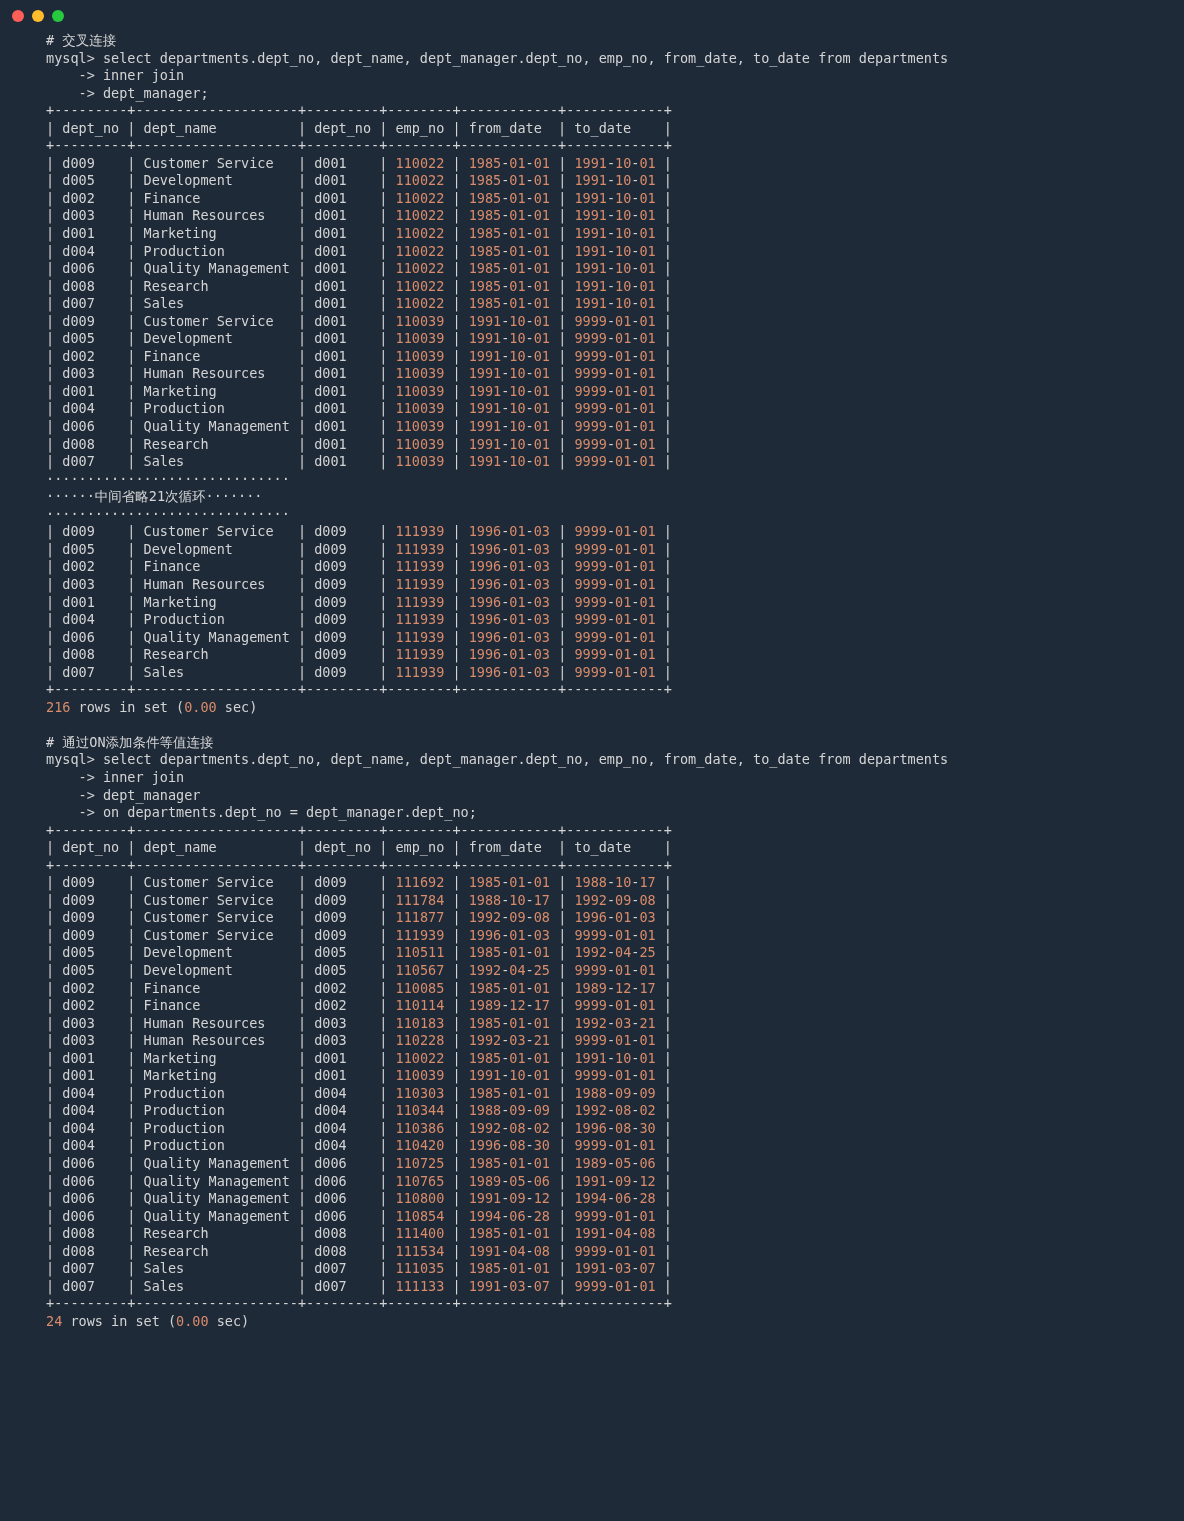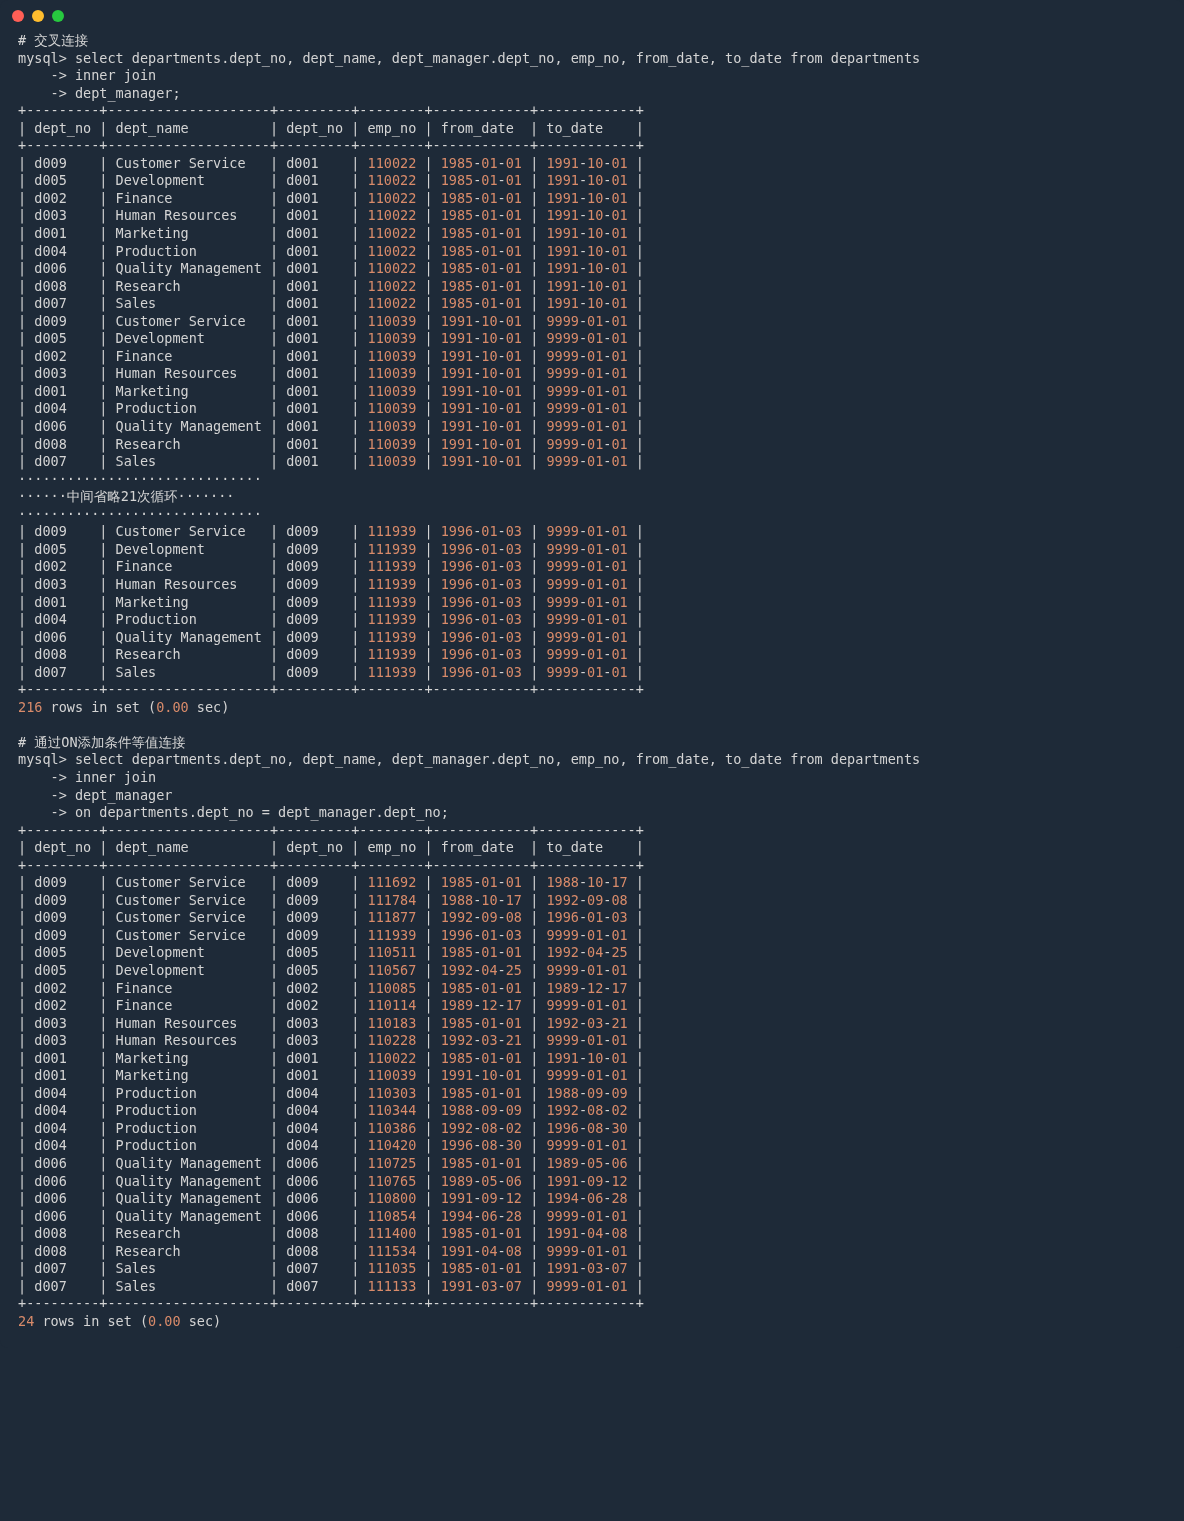--- a/index.html
+++ b/index.html
@@ -22,20 +22,21 @@
     gap: 8px;
     padding: 10px 12px 6px;
   }
   .dot { width: 12px; height: 12px; border-radius: 50%; }
   .dot.red { background: #ff5f56; }
   .dot.yellow { background: #ffbd2e; }
   .dot.green { background: #27c93f; }
   .term {
     padding: 4px 18px 18px;
     white-space: pre;
+    margin-left: 28px;
   }
   .num { color: #d98b6a; }
 </style>
 </head>
 <body>
 
 <div class="window">
   <div class="titlebar">
     <div class="dot red"></div>
     <div class="dot yellow"></div>

